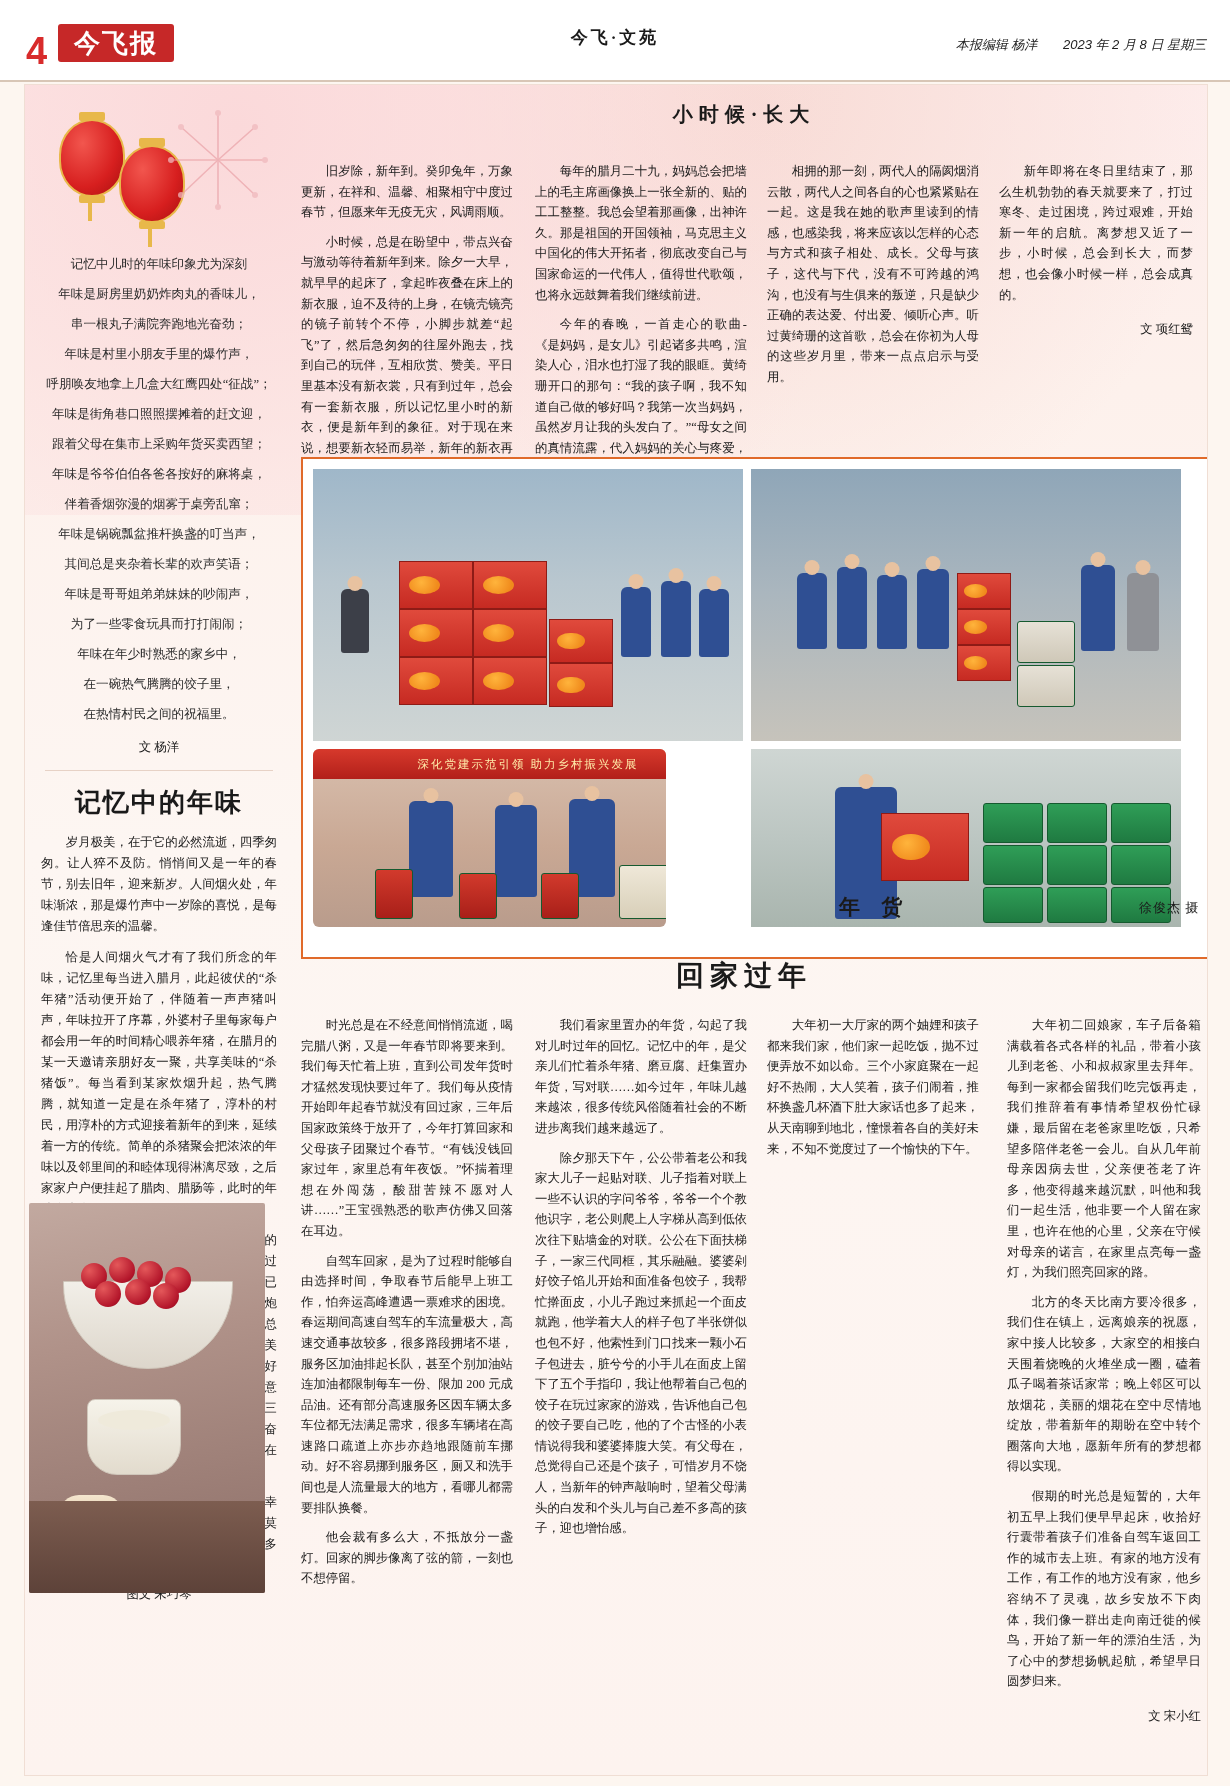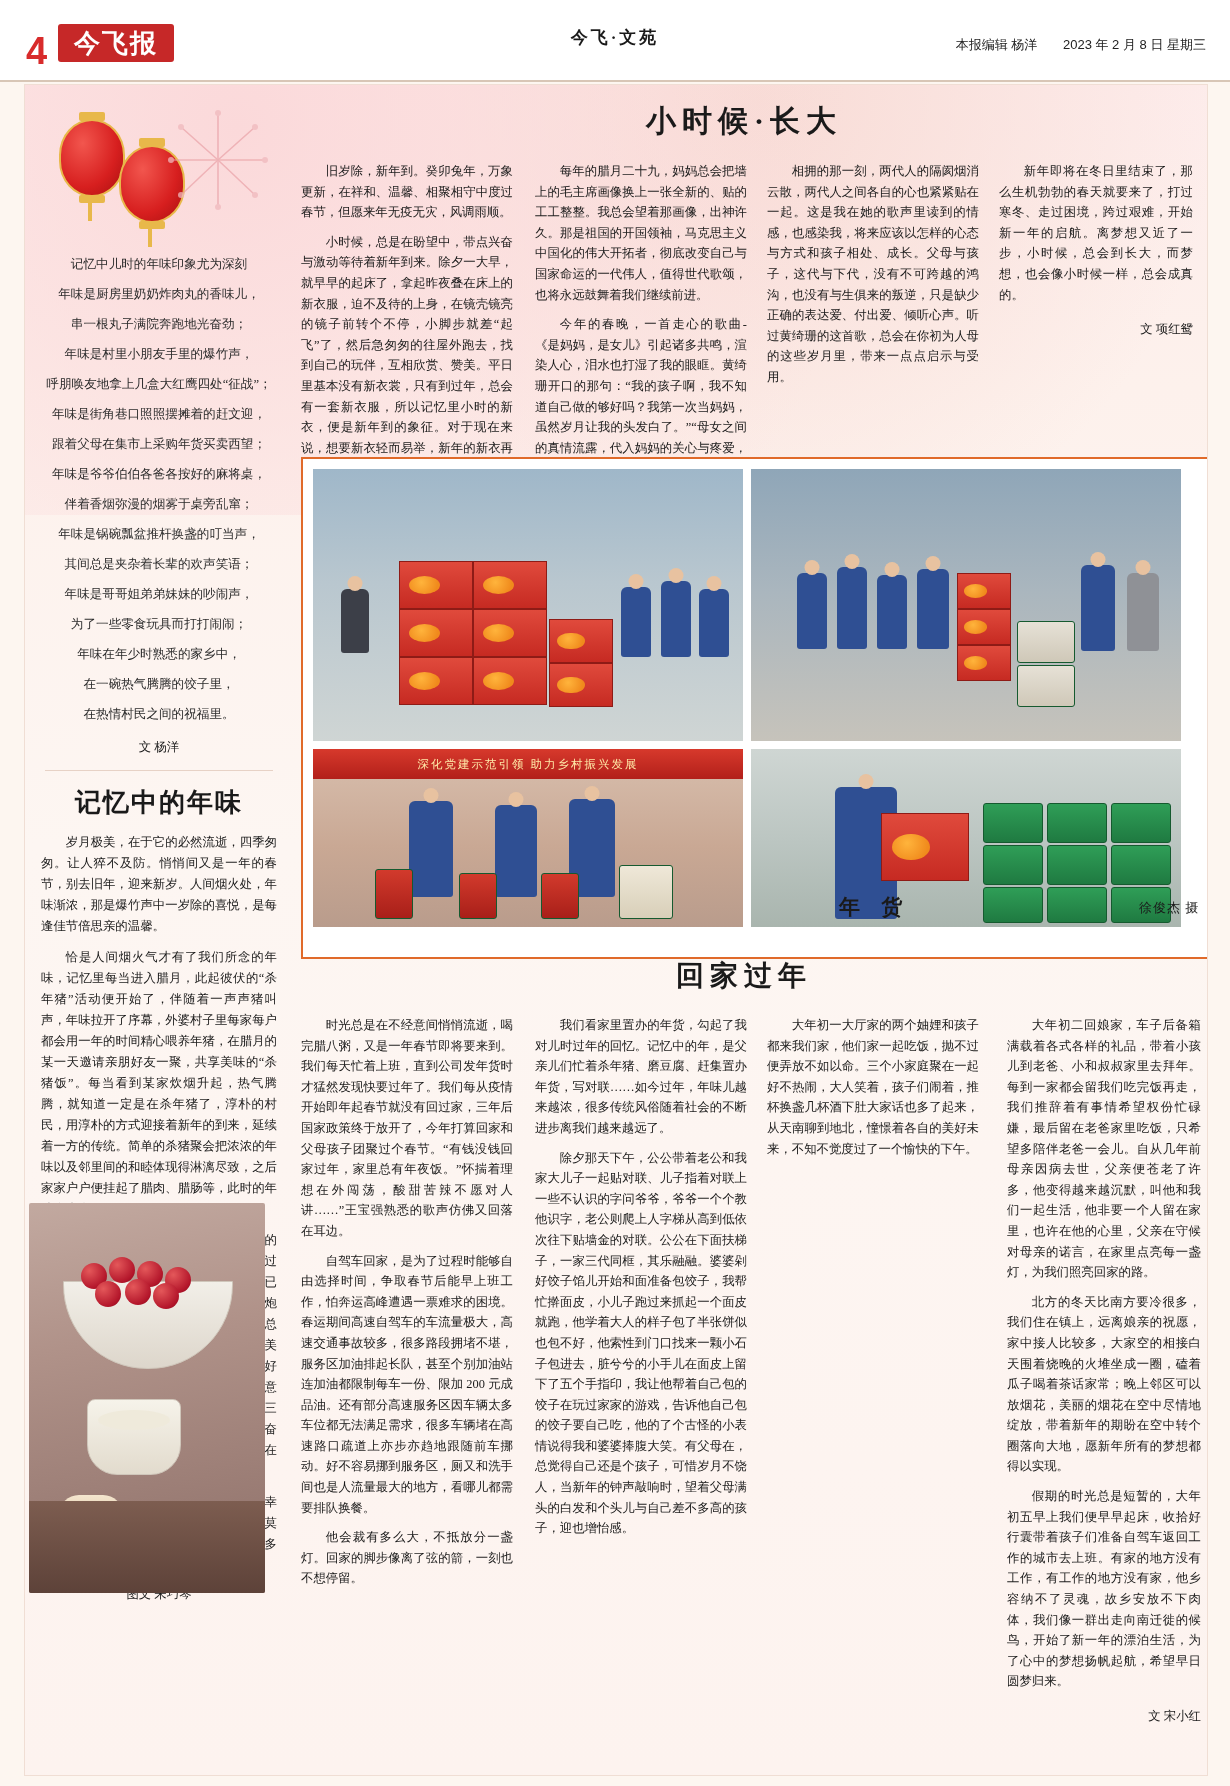--- a/index.html
+++ b/index.html
@@ -30,21 +30,21 @@
   }
   .masthead-title{
     position:absolute;left:0;top:26px;width:1230px;text-align:center;
     font-size:17px;font-weight:bold;letter-spacing:3px;
   }
   .masthead-right{
     position:absolute;right:24px;top:36px;
     font-size:13px;color:#222;
     font-family:"Liberation Sans",sans-serif;
   }
-  .masthead-right span{margin-left:22px;}
+  .masthead-right span{margin-left:22px;font-style:italic;}
   .rule{
     position:absolute;left:0;top:80px;width:1230px;height:2px;background:#d8c6b6;
   }
 
   
   .page{
     position:absolute;left:24px;top:84px;width:1182px;height:1690px;
     background:linear-gradient(180deg,#fdeceb 0%,#fdf1ec 18%,#fdf6f2 45%,#fdf3ef 100%);
     border:1px solid #f0ded4;
     overflow:hidden;
@@ -135,42 +135,42 @@
     background:linear-gradient(180deg,#f4e6cf 0%,#d8bb94 100%);
   }
   .table-edge{
     position:absolute;left:0;bottom:0;width:236px;height:92px;
     background:linear-gradient(180deg,#7d5d50 0%,#5d4239 100%);
   }
 
   
   .headline1{
     position:absolute;left:270px;top:16px;width:898px;text-align:center;
-    font-size:30px;font-weight:bold;letter-spacing:6px;
+    font-size:20px;font-weight:bold;letter-spacing:6px;
   }
   .colbox{position:absolute;font-size:12.4px;line-height:20.6px;text-align:justify;}
   .colbox p{margin:0 0 9px 0;text-indent:2em;}
   .colbox .sig{text-align:right;text-indent:0;margin-top:14px;}
   .c1{left:276px;top:76px;width:212px;}
   .c2{left:510px;top:76px;width:212px;}
   .c3{left:742px;top:76px;width:212px;}
   .c4{left:974px;top:76px;width:194px;}
 
   
   .photo-block{
     position:absolute;left:276px;top:372px;width:892px;height:482px;
     border:2px solid #e06a2a;background:#fff;padding:8px;
   }
   .ph{position:absolute;overflow:hidden;}
   .ph-a{left:10px;top:10px;width:430px;height:272px;
     background:linear-gradient(180deg,#9fb7c9 0%,#b9c7cf 42%,#cfd5d4 100%);}
   .ph-b{left:448px;top:10px;width:430px;height:272px;
     background:linear-gradient(180deg,#8fa6b8 0%,#aab6be 45%,#c6c3bb 100%);}
-  .ph-c{left:10px;top:290px;width:430px;height:178px;
-    background:linear-gradient(180deg,#d8bfae 0%,#c9a894 55%,#b99c8c 100%);}
+  .ph-c{left:10px;top:290px;width:353px;height:178px;
+    background:linear-gradient(180deg,#d8bfae 0%,#c9a894 55%,#b99c8c 100%);border-radius:6px;}
   .ph-d{left:448px;top:290px;width:430px;height:178px;
     background:linear-gradient(180deg,#cfd6d3 0%,#bcc6c2 50%,#a9b5ae 100%);}
   .carton{
     position:absolute;background:linear-gradient(180deg,#e04a3c 0%,#c62a22 100%);
     border:1px solid #8e1b16;
   }
   .carton:after{
     content:"";position:absolute;left:12%;top:30%;width:44%;height:40%;border-radius:50%;
     background:radial-gradient(circle at 40% 35%,#ffb43c 0%,#f08a1c 75%);
   }

